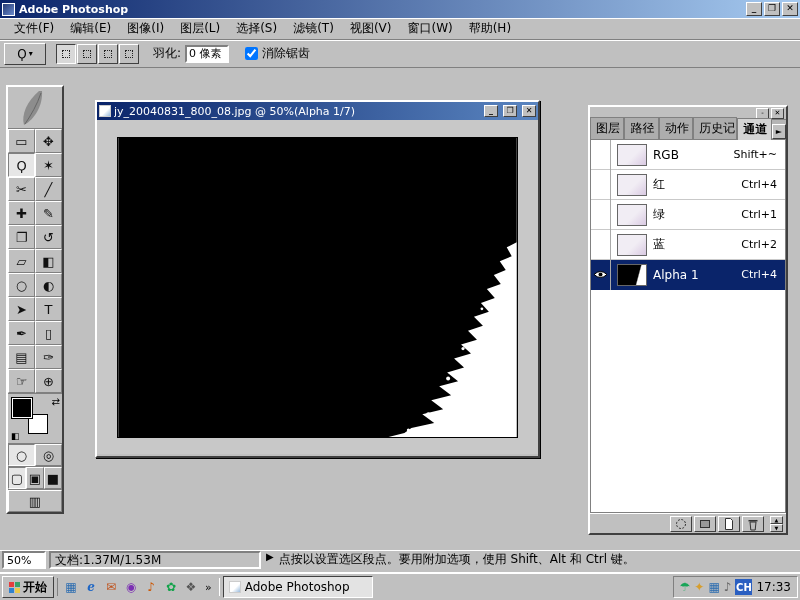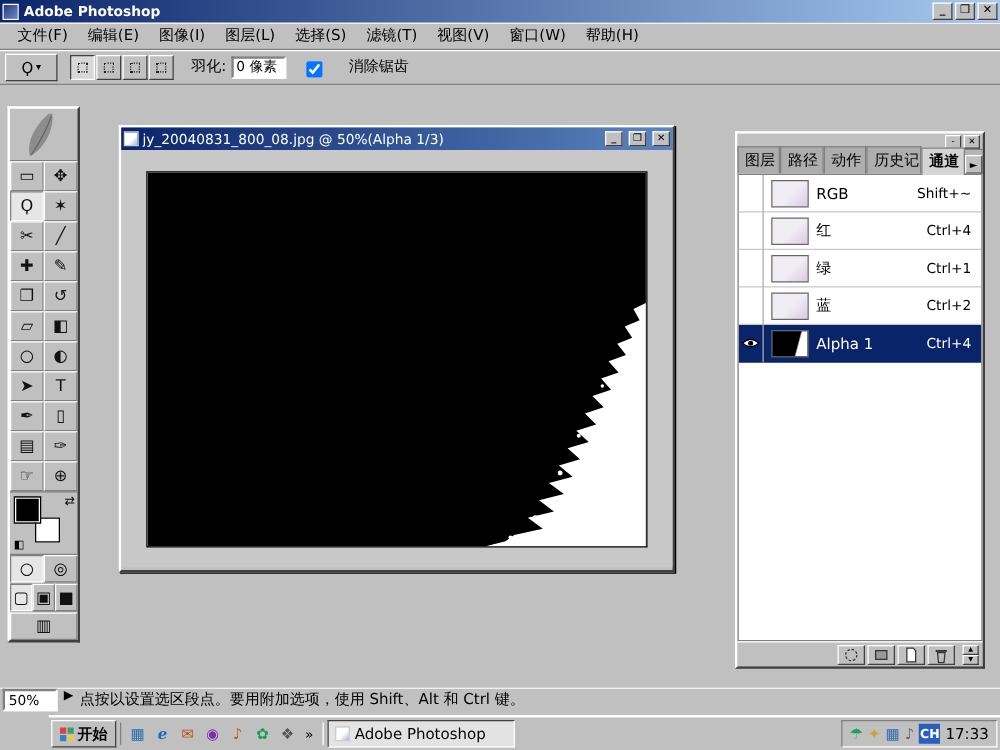--- a/index.html
+++ b/index.html
@@ -27,21 +27,21 @@
   .toolpreset .dd { font-size:8px; }
   .modegroup { display:flex; gap:1px; margin-left:6px; }
   .modebtn { width:20px; height:20px; background:#c0c0c0; border:1px solid; border-color:#fff #404040 #404040 #fff;
     display:flex; align-items:center; justify-content:center; }
   .modebtn.pressed { border-color:#404040 #fff #fff #404040; background:#d8d8d8; }
   .modebtn i { display:block; width:8px; height:8px; border:1px dotted #222; }
   .optlabel { margin-left:10px; white-space:nowrap; }
   .feather-input { width:44px; height:18px; font-size:11px; padding:0 2px;
     border:2px solid; border-color:#808080 #fff #fff #808080; background:#fff;
     font-family:"DejaVu Sans","Liberation Sans",sans-serif; }
-  .aachk { margin-left:12px; display:flex; align-items:flex-end; gap:21px; }
+  .aachk { margin-left:12px; display:flex; align-items:center; gap:4px; }
 
   
   .workspace { position:relative; height:482px; background:#c0c0c0; }
 
   
   .toolbox { position:absolute; left:6px; top:17px; width:58px; background:#c0c0c0;
     border:2px solid; border-color:#fff #404040 #404040 #fff; }
   .feather-cell { height:42px; display:flex; align-items:center; justify-content:center;
     border-bottom:1px solid #808080; }
   .toolgrid { display:grid; grid-template-columns:27px 27px; }
@@ -104,21 +104,21 @@
     border-top:1px solid #fff; }
   .zoombox { width:44px; height:18px; display:flex; align-items:center; padding:0 3px;
     border:2px solid; border-color:#808080 #fff #fff #808080; background:#fff; font-size:11px; }
   .docbox { width:212px; height:18px; display:flex; align-items:center; padding:0 4px;
     border:2px solid; border-color:#808080 #fff #fff #808080; background:#c0c0c0; font-size:12px; }
   .statarrow { font-size:10px; margin:0 2px; }
   .hint { flex:1; font-size:12px; white-space:nowrap; overflow:hidden; }
 
   
   .tbar { height:28px; display:flex; align-items:center; gap:3px; padding:2px 2px 2px 2px; background:#c0c0c0;
-    border-top:2px solid #fff;margin-left:39px; }
+    border-top:2px solid #fff; }
   .startbtn { height:22px; display:flex; align-items:center; gap:3px; padding:0 6px; font-weight:bold;
     background:#c0c0c0; border:1px solid; border-color:#fff #404040 #404040 #fff; }
   .flag { display:grid; grid-template-columns:5px 5px; grid-template-rows:5px 5px; gap:1px; }
   .flag i { display:block; }
   .f1{background:#e53e3e} .f2{background:#38a169} .f3{background:#3182ce} .f4{background:#ecc94b}
   .ql { display:flex; align-items:center; gap:2px; padding:0 4px; border-left:1px solid #808080; border-right:1px solid #fff; }
   .qlicon { width:18px; height:18px; display:flex; align-items:center; justify-content:center; font-size:12px; }
   .q1{color:#2b6cb0} .q2{color:#1e66c5; font-weight:bold; font-family:"DejaVu Serif",serif; font-style:italic;}
   .q3{color:#c05621} .q4{color:#7b2fb3} .q5{color:#cc5500} .q6{color:#12a34a} .q7{color:#555}
   .chev { font-size:11px; padding:0 3px; }
@@ -235,21 +235,21 @@
         <div class="tcell">■</div>
       </div>
       <div class="trow">
         <div class="tcell jumpbtn">▥</div>
       </div>
     </div>
 
     <div class="docwin">
       <div class="doctitle">
         <span class="docico"></span>
-        <span class="doctext">jy_20040831_800_08.jpg @ 50%(Alpha 1/3)</span>
+        <span class="doctext">jy_20040831_800_08.jpg @ 50%(Alpha 1/7)</span>
         <span class="wbtn">_</span>
         <span class="wbtn">❐</span>
         <span class="wbtn">✕</span>
       </div>
       <div class="doccontent">
         <svg class="canvas" width="401" height="301" viewBox="0 0 401 301">
           <rect x="0" y="0" width="401" height="301" fill="#000"></rect>
           <polygon fill="#fff" points="401,105 391,110 396,119 384,124 390,133 378,138 385,147 371,152 379,161 365,166 373,175 358,180 367,189 352,194 361,203 345,208 355,217 338,222 348,231 331,236 342,245 323,250 335,259 315,264 327,273 306,278 318,287 295,292 288,297 272,301 401,301"></polygon>
           <circle cx="332" cy="242" r="2" fill="#fff"></circle>
           <circle cx="347" cy="212" r="1.6" fill="#fff"></circle>
@@ -335,20 +335,21 @@
         <span class="scrollbtns">
           <span class="sbtn">▲</span>
           <span class="sbtn">▼</span>
         </span>
       </div>
     </div>
   </div>
 
   <div class="statusbar">
     <span class="zoombox">50%</span>
+    <span class="docbox">文档:1.37M/1.53M</span>
     <span class="statarrow">▶</span>
     <span class="hint">点按以设置选区段点。要用附加选项，使用 Shift、Alt 和 Ctrl 键。</span>
   </div>
 
   <div class="tbar">
     <span class="startbtn">
       <span class="flag">
           <i class="f1"></i>
           <i class="f2"></i>
           <i class="f3"></i>

